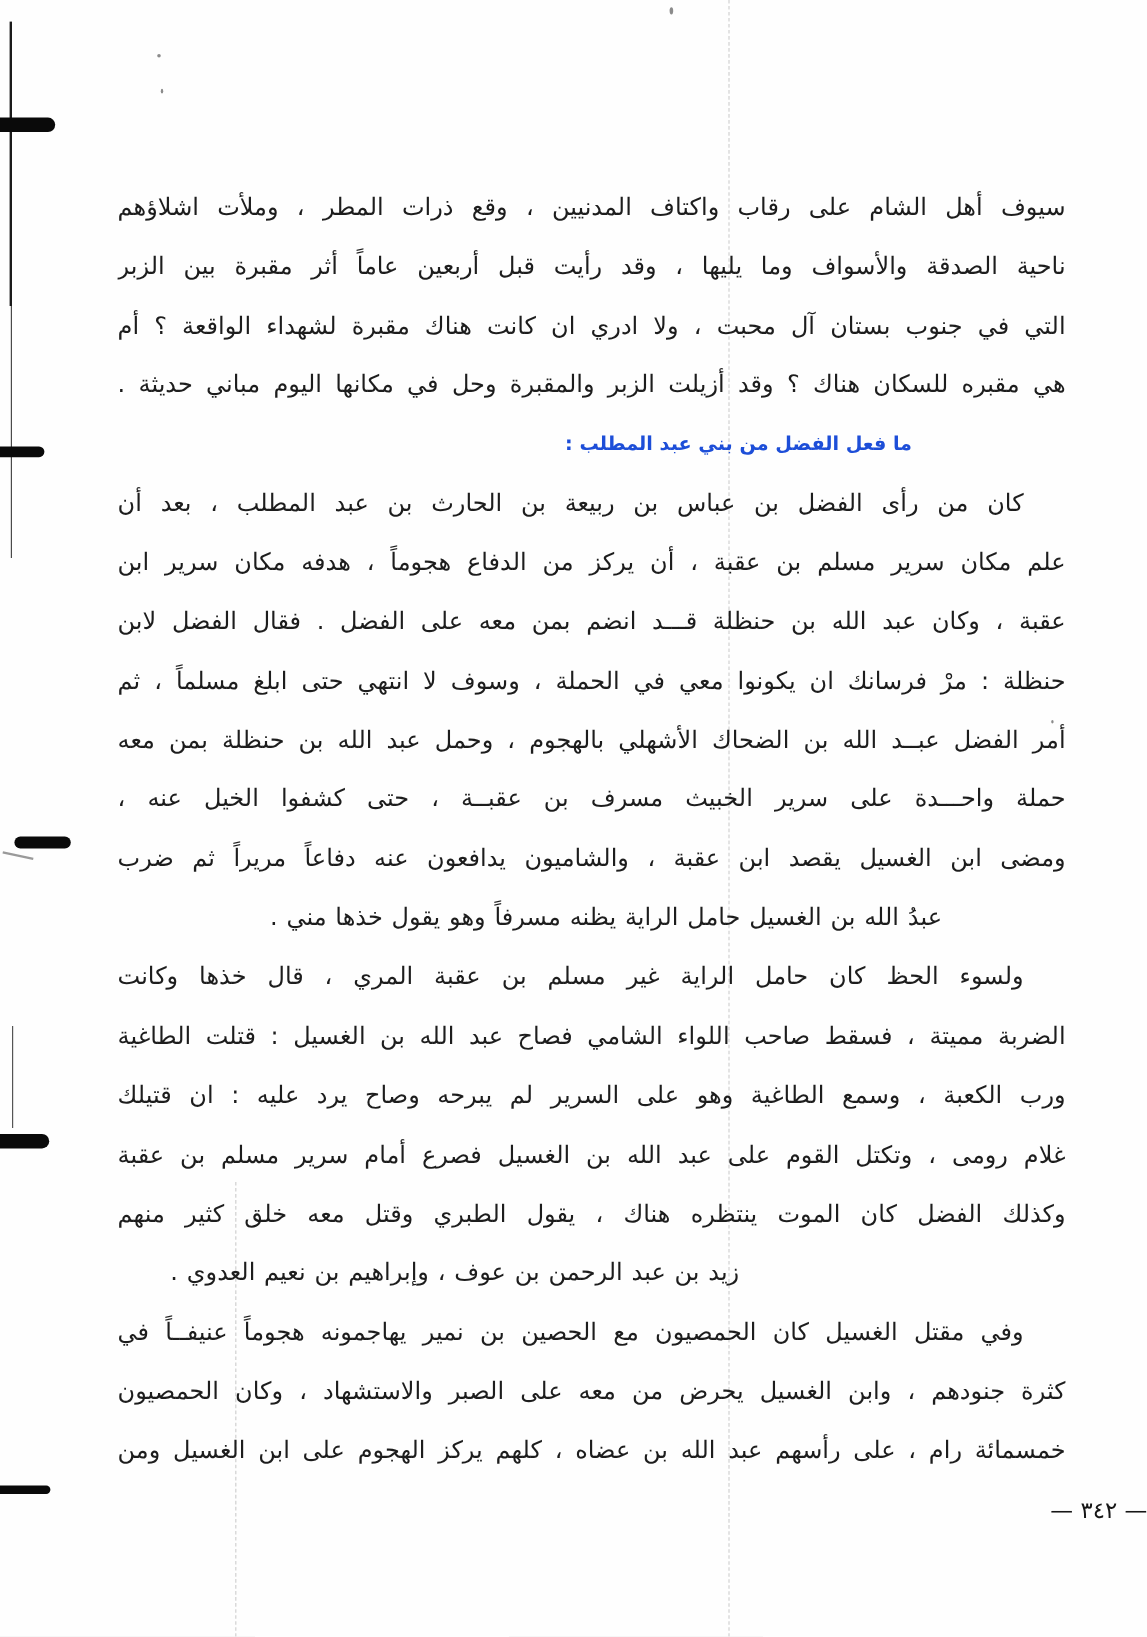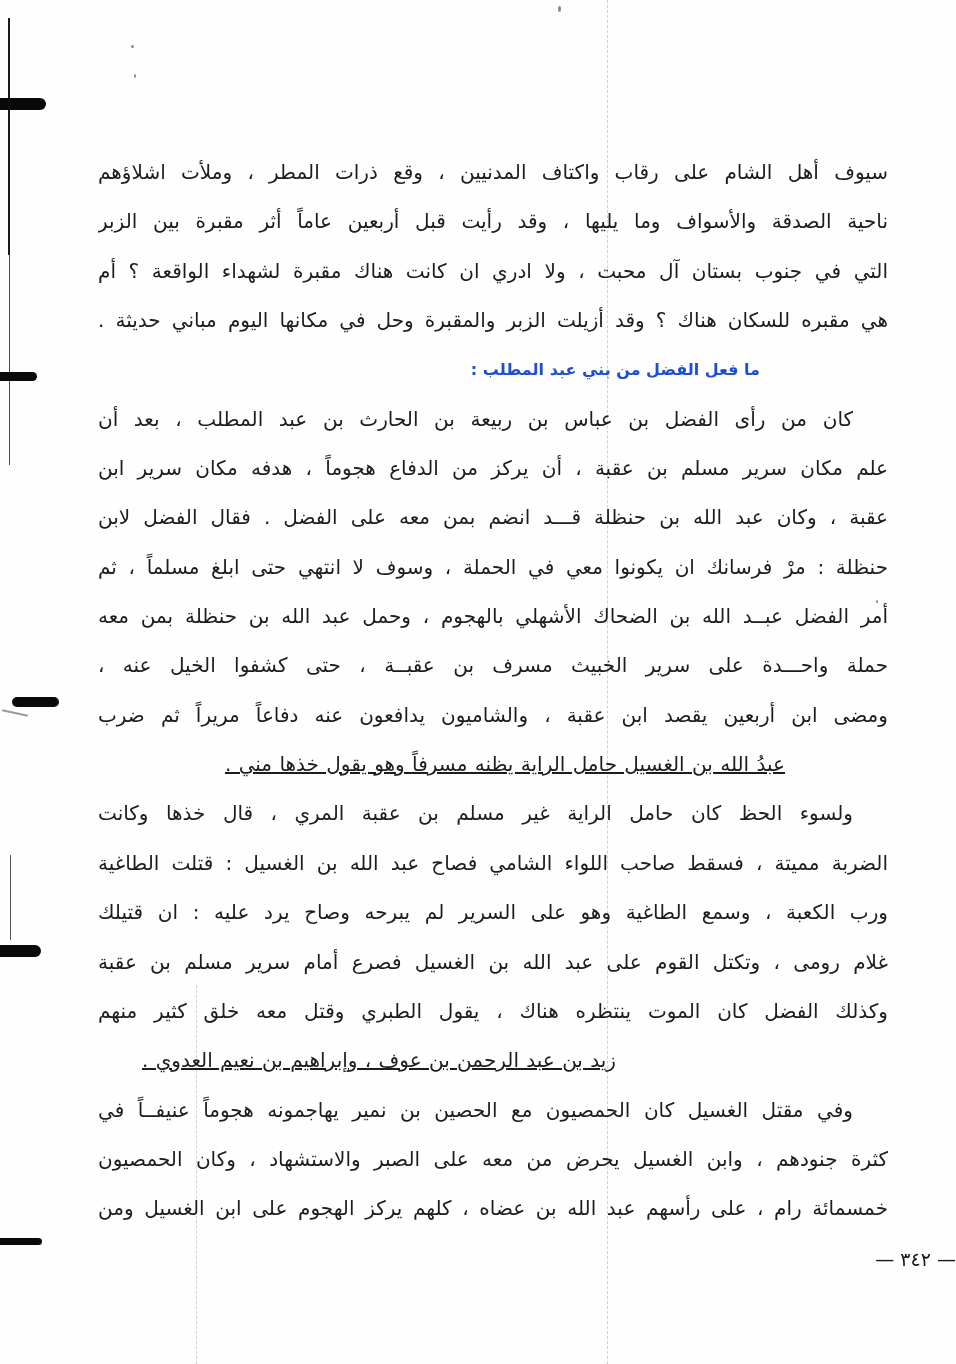--- a/index.html
+++ b/index.html
@@ -27,21 +27,20 @@
     overflow: hidden;
     text-align: justify;
     text-align-last: justify;
     text-justify: inter-word;
     word-spacing: 1px;
   }
   .ln.first { text-indent: 35px; }
   .ln.tail {
     text-align: right;
     text-align-last: right;
-    text-decoration: underline;
   }
   .ln.tail-12 { padding-right: 103px; }
   .ln.tail-18 { padding-right: 272px; }
   .heading-line {
     height: 49.35px;
     line-height: 49.35px;
     direction: rtl;
     padding-right: 128px;
     font-weight: bold;
     font-size: 16px;
@@ -103,21 +102,21 @@
 
     <div class="heading-line">ما فعل الفضل من بني عبد المطلب :</div>
 
     <div>
       <div class="ln first">كان من رأى الفضل بن عباس بن ربيعة بن الحارث بن عبد المطلب ، بعد أن</div>
       <div class="ln">علم مكان سرير مسلم بن عقبة ، أن يركز من الدفاع هجوماً ، هدفه مكان سرير ابن</div>
       <div class="ln">عقبة ، وكان عبد الله بن حنظلة قـــد انضم بمن معه على الفضل . فقال الفضل لابن</div>
       <div class="ln">حنظلة : مرْ فرسانك ان يكونوا معي في الحملة ، وسوف لا انتهي حتى ابلغ مسلماً ، ثم</div>
       <div class="ln">أمر الفضل عبــد الله بن الضحاك الأشهلي بالهجوم ، وحمل عبد الله بن حنظلة بمن معه</div>
       <div class="ln">حملة واحـــدة على سرير الخبيث مسرف بن عقبــة ، حتى كشفوا الخيل عنه ،</div>
-      <div class="ln">ومضى ابن أربعين يقصد ابن عقبة ، والشاميون يدافعون عنه دفاعاً مريراً ثم ضرب</div>
+      <div class="ln">ومضى ابن الغسيل يقصد ابن عقبة ، والشاميون يدافعون عنه دفاعاً مريراً ثم ضرب</div>
       <div class="ln tail tail-12">عبدُ الله بن الغسيل حامل الراية يظنه مسرفاً وهو يقول خذها مني .</div>
     </div>
 
     <div>
       <div class="ln first">ولسوء الحظ كان حامل الراية غير مسلم بن عقبة المري ، قال خذها وكانت</div>
       <div class="ln">الضربة مميتة ، فسقط صاحب اللواء الشامي فصاح عبد الله بن الغسيل : قتلت الطاغية</div>
       <div class="ln">ورب الكعبة ، وسمع الطاغية وهو على السرير لم يبرحه وصاح يرد عليه : ان قتيلك</div>
       <div class="ln">غلام رومى ، وتكتل القوم على عبد الله بن الغسيل فصرع أمام سرير مسلم بن عقبة</div>
       <div class="ln">وكذلك الفضل كان الموت ينتظره هناك ، يقول الطبري وقتل معه خلق كثير منهم</div>
       <div class="ln tail tail-18">زيد بن عبد الرحمن بن عوف ، وإبراهيم بن نعيم العدوي .</div>

